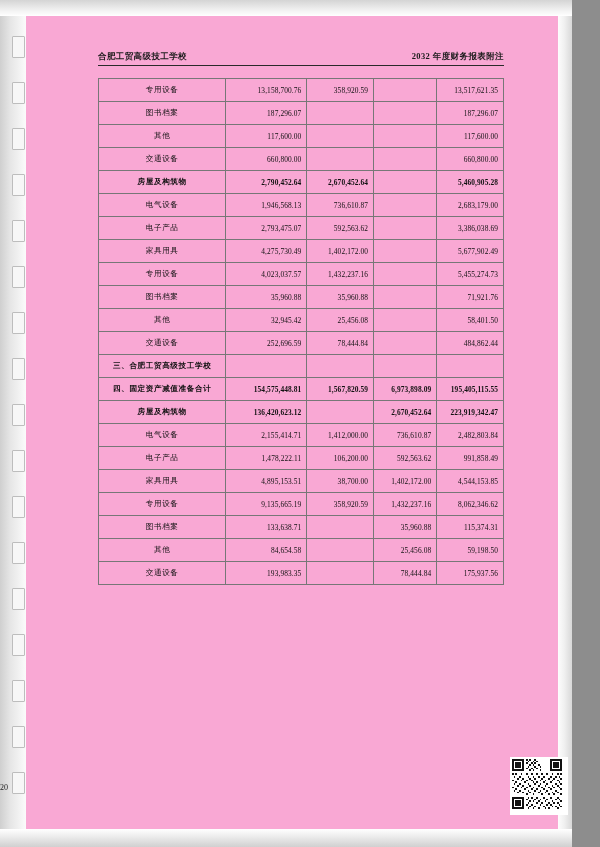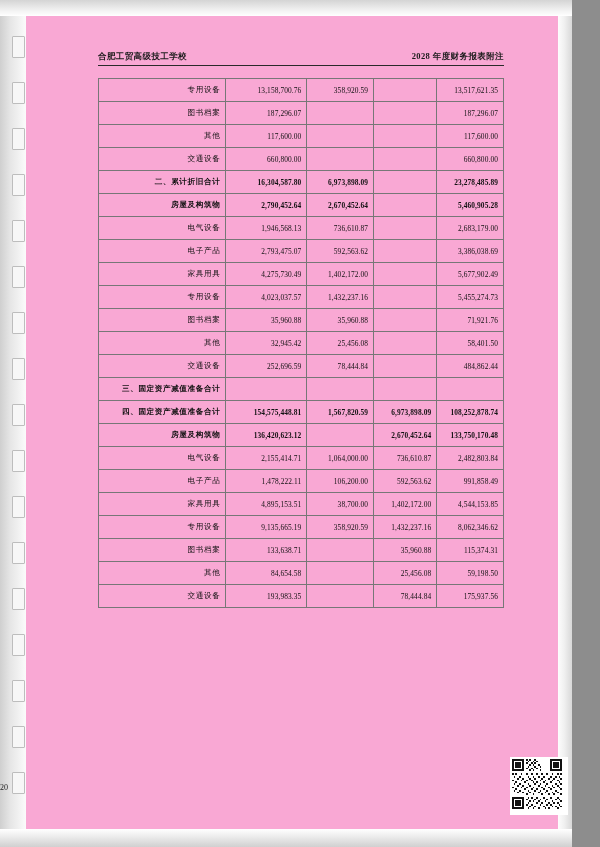--- a/index.html
+++ b/index.html
@@ -99,21 +99,21 @@
   }
   table.fin td {
     border: 1px solid #777;
     height: 22px;
     padding: 0 5px;
     vertical-align: middle;
     white-space: nowrap;
     overflow: hidden;
   }
   td.label {
-    text-align: right;
+    text-align: center;
     letter-spacing: 0.6px;
   }
   td.num {
     text-align: right;
     font-size: 7.4px;
     letter-spacing: 0.1px;
   }
   tr.bold td { font-weight: bold; }
 
   
@@ -165,21 +165,21 @@
       <div class="punch" style="top: 598px;"></div>
       <div class="punch" style="top: 644px;"></div>
       <div class="punch" style="top: 690px;"></div>
       <div class="punch" style="top: 736px;"></div>
     </div>
 
   <div class="content">
 
     <div class="doc-header">
       <span class="left">合肥工贸高级技工学校</span>
-      <span class="right">2028 年度财务报表附注</span>
+      <span class="right">2032 年度财务报表附注</span>
     </div>
 
     <table class="fin">
       <tbody>
           <tr>
             <td class="label" style="width: 33%;">专用设备</td>
             <td class="num" style="width: 20%;">13,158,700.76</td>
             <td class="num" style="width: 16%;">358,920.59</td>
             <td class="num" style="width: 15%;"></td>
             <td class="num" style="width: 16%;">13,517,621.35</td>
@@ -199,27 +199,20 @@
             <td class="num">117,600.00</td>
           </tr>
           <tr>
             <td class="label">交通设备</td>
             <td class="num">660,800.00</td>
             <td class="num"></td>
             <td class="num"></td>
             <td class="num">660,800.00</td>
           </tr>
           <tr class="bold">
-            <td class="label">二、累计折旧合计</td>
-            <td class="num">16,304,587.80</td>
-            <td class="num">6,973,898.09</td>
-            <td class="num"></td>
-            <td class="num">23,278,485.89</td>
-          </tr>
-          <tr class="bold">
             <td class="label">房屋及构筑物</td>
             <td class="num">2,790,452.64</td>
             <td class="num">2,670,452.64</td>
             <td class="num"></td>
             <td class="num">5,460,905.28</td>
           </tr>
           <tr>
             <td class="label">电气设备</td>
             <td class="num">1,946,568.13</td>
             <td class="num">736,610.87</td>
@@ -262,44 +255,44 @@
             <td class="num">58,401.50</td>
           </tr>
           <tr>
             <td class="label">交通设备</td>
             <td class="num">252,696.59</td>
             <td class="num">78,444.84</td>
             <td class="num"></td>
             <td class="num">484,862.44</td>
           </tr>
           <tr class="bold">
-            <td class="label">三、固定资产减值准备合计</td>
+            <td class="label">三、合肥工贸高级技工学校</td>
             <td class="num"></td>
             <td class="num"></td>
             <td class="num"></td>
             <td class="num"></td>
           </tr>
           <tr class="bold">
             <td class="label">四、固定资产减值准备合计</td>
             <td class="num">154,575,448.81</td>
             <td class="num">1,567,820.59</td>
             <td class="num">6,973,898.09</td>
-            <td class="num">108,252,878.74</td>
+            <td class="num">195,405,115.55</td>
           </tr>
           <tr class="bold">
             <td class="label">房屋及构筑物</td>
             <td class="num">136,420,623.12</td>
             <td class="num"></td>
             <td class="num">2,670,452.64</td>
-            <td class="num">133,750,170.48</td>
+            <td class="num">223,919,342.47</td>
           </tr>
           <tr>
             <td class="label">电气设备</td>
             <td class="num">2,155,414.71</td>
-            <td class="num">1,064,000.00</td>
+            <td class="num">1,412,000.00</td>
             <td class="num">736,610.87</td>
             <td class="num">2,482,803.84</td>
           </tr>
           <tr>
             <td class="label">电子产品</td>
             <td class="num">1,478,222.11</td>
             <td class="num">106,200.00</td>
             <td class="num">592,563.62</td>
             <td class="num">991,858.49</td>
           </tr>

